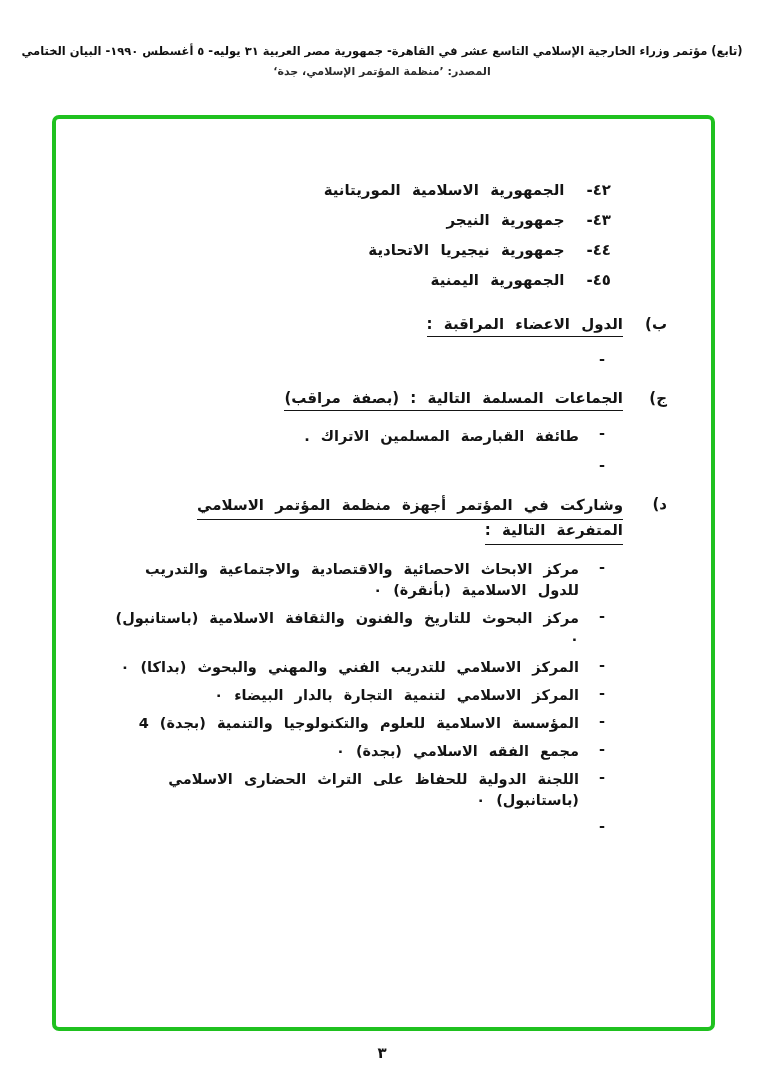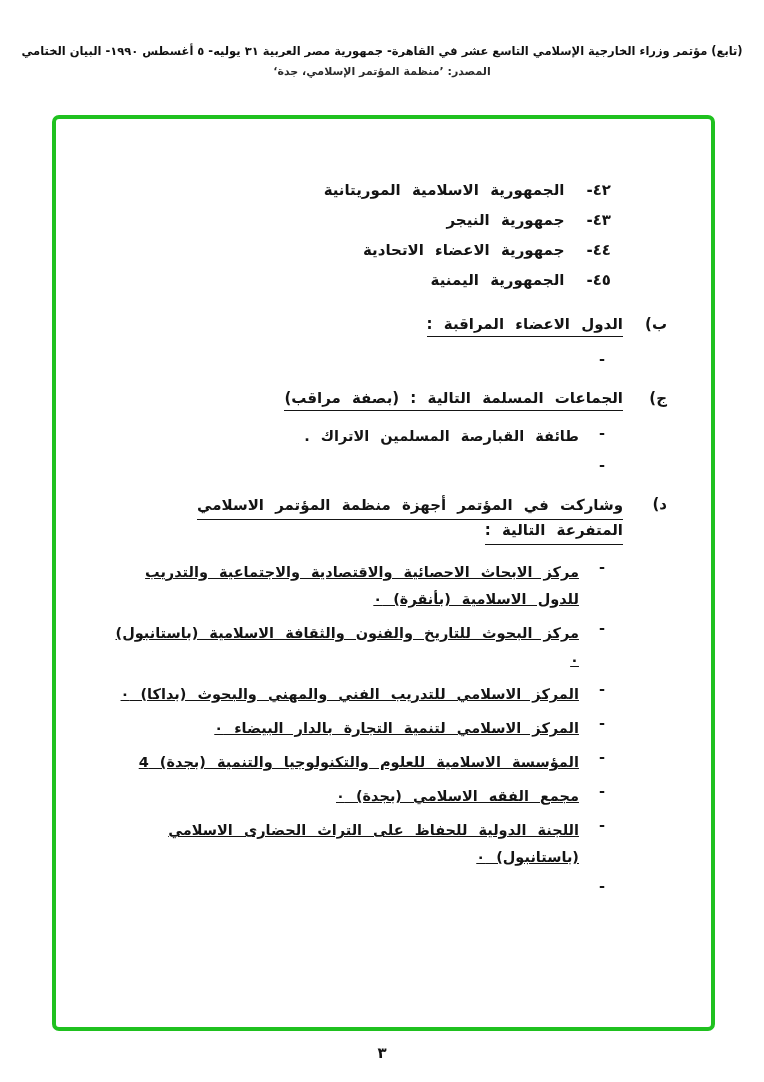--- a/index.html
+++ b/index.html
@@ -58,21 +58,21 @@
   .d-title .line { display:inline-block; border-bottom:1.6px solid #151515; padding-bottom:3px; margin-bottom:0; }
   .d-title { line-height:1.4; }
 
   
   .dash-list { margin-right:62px; }
   .dash-row { display:flex; gap:20px; font-size:14.5px; margin-bottom:9px; }
   .dash-row .dash { flex:0 0 auto; }
   .dash-row .txt { line-height:23px; max-width:474px; }
 
   .d-list .dash-row { margin-bottom:7px; }
-  .d-list .dash-row .txt { line-height:27px;text-decoration:underline; }
+  .d-list .dash-row .txt { line-height:21px; }
 
   
   .page-num {
     position:absolute; bottom:20px; left:0; right:0;
     text-align:center; font-size:15px; font-weight:bold; color:#111;
   }
 </style>
 </head>
 <body>
 
@@ -90,21 +90,21 @@
         <div class="num-row">
           <span class="num">٤٢-</span>
           <span class="txt">الجمهورية الاسلامية الموريتانية</span>
         </div>
         <div class="num-row">
           <span class="num">٤٣-</span>
           <span class="txt">جمهورية النيجر</span>
         </div>
         <div class="num-row">
           <span class="num">٤٤-</span>
-          <span class="txt">جمهورية الاعضاء الاتحادية</span>
+          <span class="txt">جمهورية نيجيريا الاتحادية</span>
         </div>
         <div class="num-row">
           <span class="num">٤٥-</span>
           <span class="txt">الجمهورية اليمنية</span>
         </div>
       </div>
 
       <div class="section">
         <div class="sec-head">
           <span class="marker">ب)</span>

